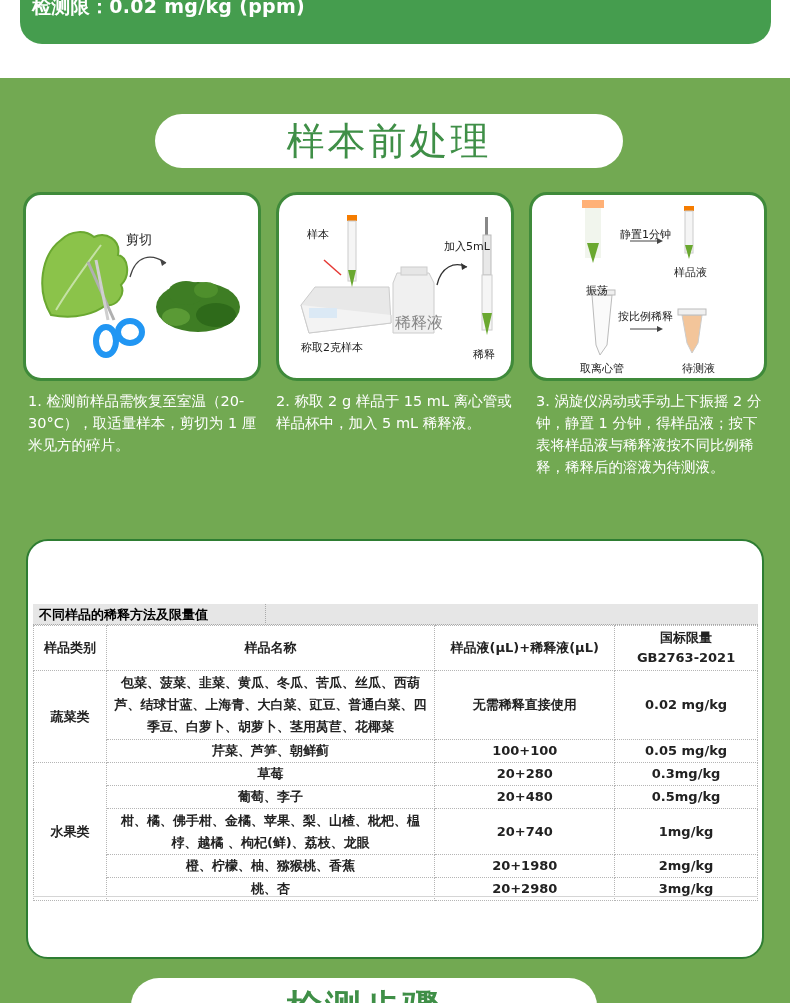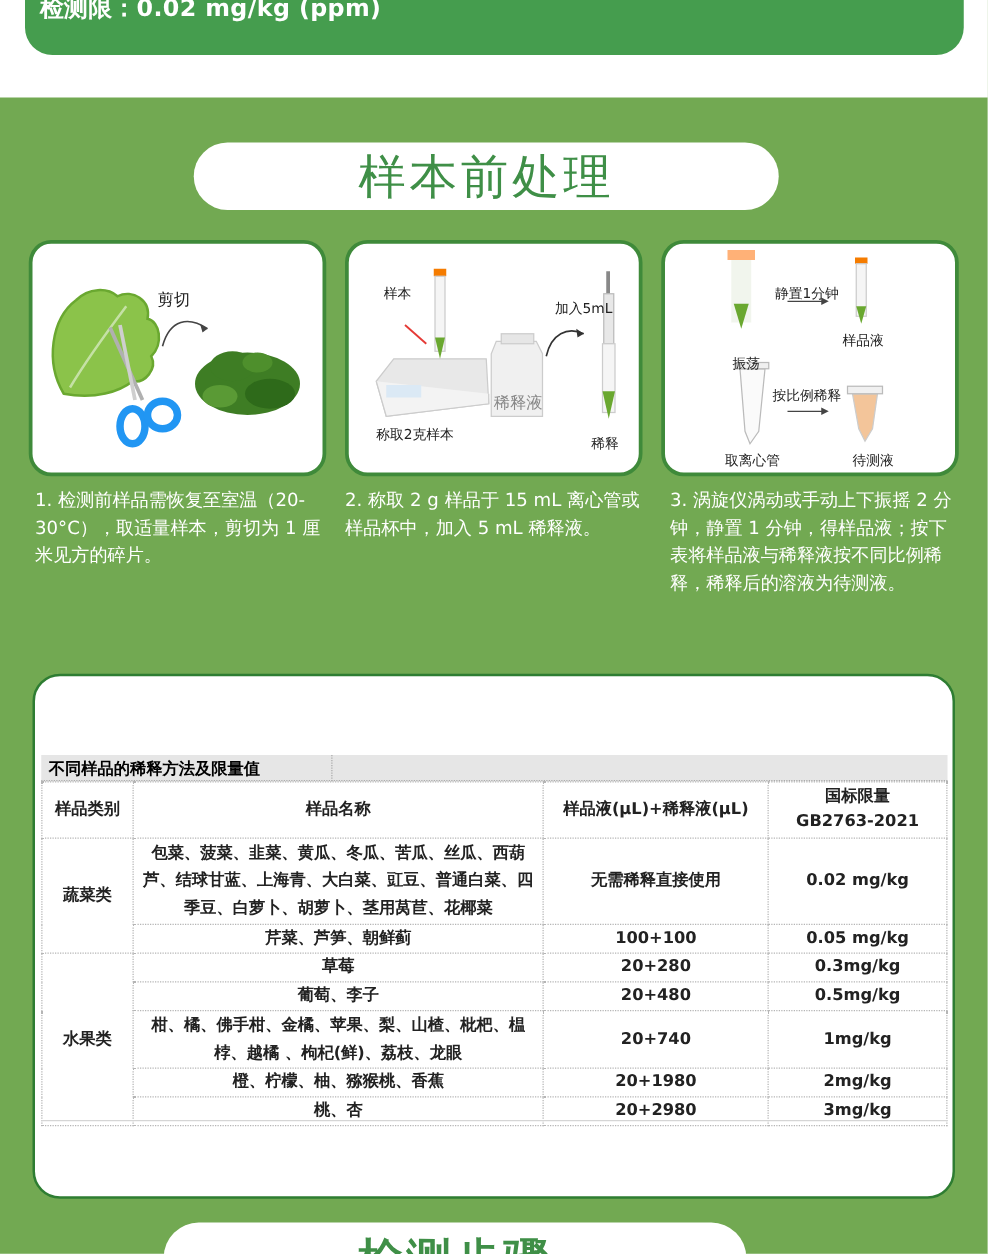--- a/index.html
+++ b/index.html
@@ -28,21 +28,21 @@
     }
     .section-title-pill span {
       color: #3f8f47; font-size: 38px; font-weight: normal; letter-spacing: 3px;
     }
     .step-card {
       position: absolute; top: 192px; width: 238px; height: 189px;
       background: #ffffff; border: 3px solid #3f8a3a; border-radius: 18px;
       overflow: hidden;
     }
     .step-card.c1 { left: 23px; }
-    .step-card.c2 { left: 276px; }
+    .step-card.c2 { left: 276px; border-radius: 21px; }
     .step-card.c3 { left: 529px; }
     .lbl { position: absolute; font-size: 11px; color: #222; white-space: nowrap; }
     .step-desc {
       position: absolute; top: 390px; color: #ffffff; font-size: 14.5px; line-height: 22px;
     }
     .step-desc.d1 { left: 28px; width: 240px; }
     .step-desc.d2 { left: 276px; width: 240px; }
     .step-desc.d3 { left: 536px; width: 228px; }
 
     .table-card {
@@ -128,21 +128,21 @@
     <rect x="122" y="72" width="26" height="8" fill="#e6e6e6" stroke="#ccc"></rect>
     <path d="M158 90 C162 72 175 66 188 72" stroke="#333" stroke-width="1.3" fill="none"></path>
     <polygon points="188,72 182,68 183,75" fill="#333"></polygon>
     <rect x="206" y="22" width="3" height="20" fill="#888"></rect>
     <rect x="204" y="40" width="8" height="40" fill="#e8e8e8" stroke="#bbb"></rect>
     <rect x="203" y="80" width="10" height="55" fill="#f5f5f5" stroke="#ccc"></rect>
     <path d="M203 118 L213 118 L208 140 Z" fill="#6aa830"></path>
   </svg>
   <span class="lbl" style="left:28px;top:32px;">样本</span>
   <span class="lbl" style="left:133px;top:44px;margin-left:32px;">加入5mL</span>
-  <span class="lbl" style="left:116px;top:118px;color:#888;font-size:13px;">稀释液</span>
+  <span class="lbl" style="left:116px;top:118px;color:#888;font-size:16px;">稀释液</span>
   <span class="lbl" style="left:22px;top:145px;">称取2克样本</span>
   <span class="lbl" style="left:194px;top:152px;">稀释</span>
 </div>
 
 <div class="step-card c3">
   <svg width="232" height="183" viewBox="0 0 232 183">
     <rect x="50" y="5" width="22" height="8" fill="#ff9e55" opacity="0.8"></rect>
     <rect x="53" y="13" width="16" height="50" fill="#eef3e8" opacity="0.8"></rect>
     <path d="M55 48 L67 48 L61 68 Z" fill="#6aa830"></path>
     <line x1="98" y1="46" x2="128" y2="46" stroke="#444" stroke-width="1"></line>

